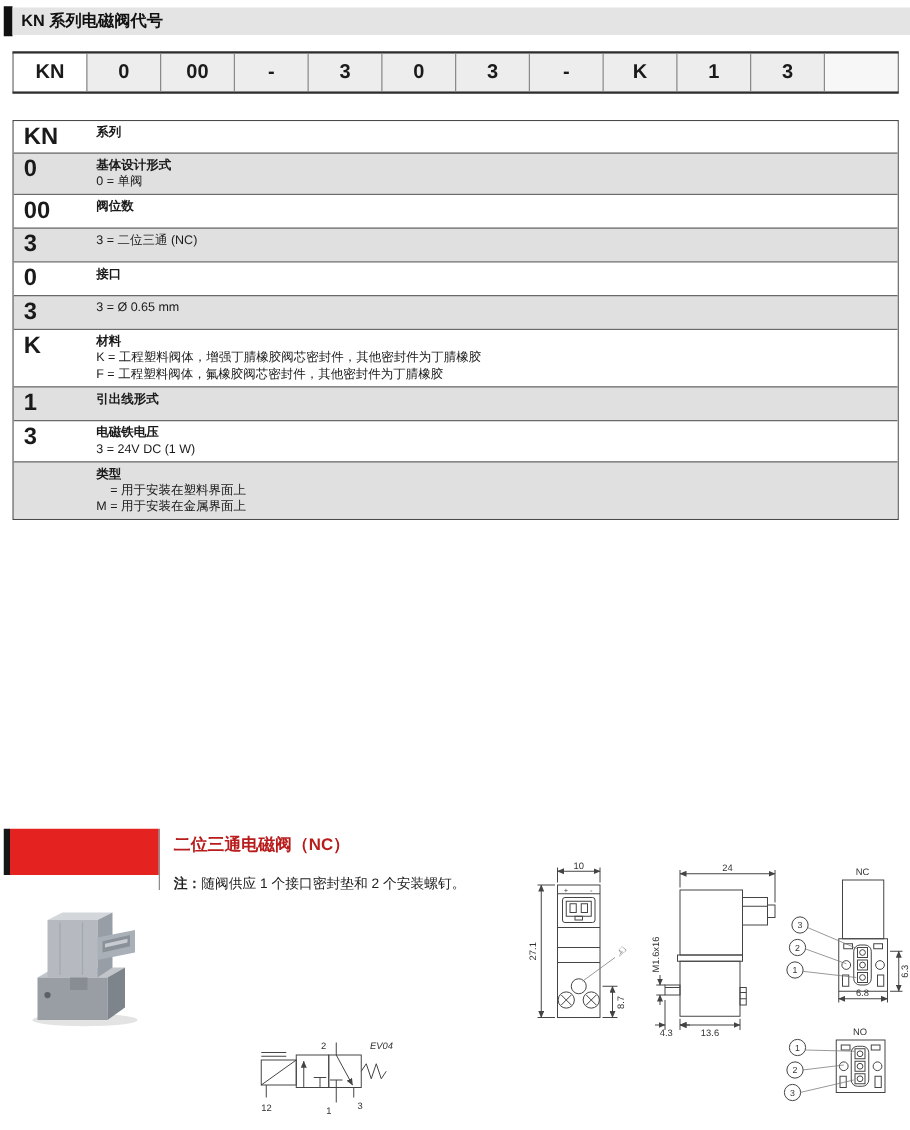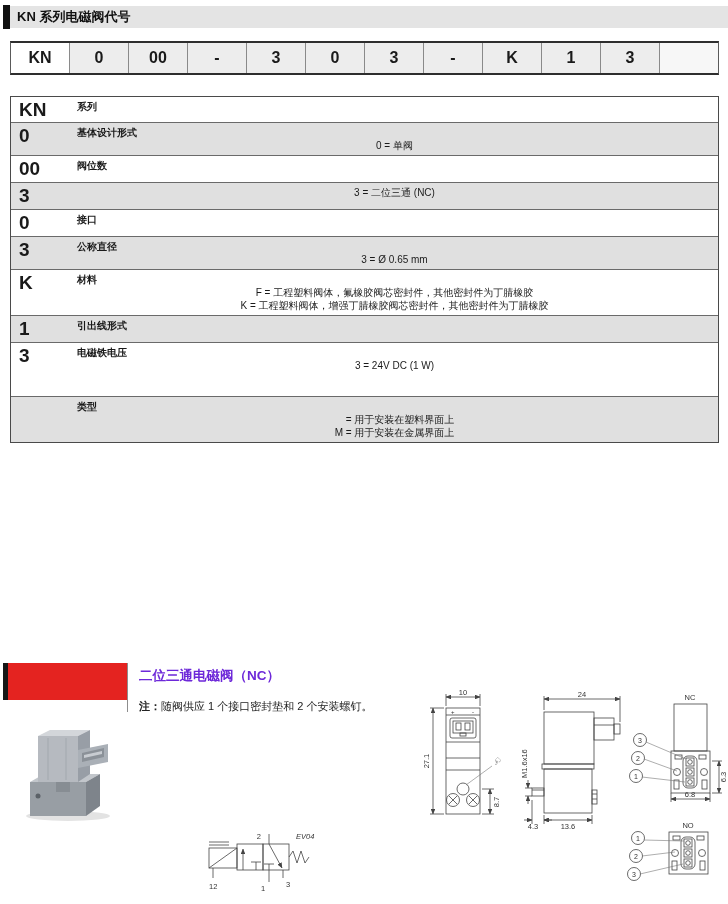--- a/index.html
+++ b/index.html
@@ -23,28 +23,28 @@
   .code-cell.blank{background:#f7f7f7;}
 
   
   .code-table{position:absolute;left:10px;top:96px;width:707px;border:1px solid #4a4a4a;}
   .t-row{display:flex;border-top:1px solid #6a6a6a;background:#fff;}
   .t-row:first-child{border-top:none;}
   .t-row.shade{background:#e0e0e0;}
   .t-code{width:46px;flex:0 0 46px;padding:1px 0 0 8px;font-size:19px;font-weight:bold;line-height:24px;}
   .t-desc{flex:1;padding:3px 6px 3px 12px;}
   .t-title{font-size:10px;font-weight:bold;line-height:12px;margin-top:1px;}
-  .t-line{font-size:10px;line-height:13px;white-space:pre;text-align:center;}
-  .h28{min-height:25px;} .h30{min-height:26px;} .h45{min-height:41px;} .h37{min-height:33px;margin-top:21px;}
+  .t-line{font-size:10px;line-height:13px;white-space:pre;}
+  .h28{min-height:25px;} .h30{min-height:26px;} .h45{min-height:41px;} .h37{min-height:33px;}
 
   
   .red-block{position:absolute;left:8px;top:663px;width:119px;height:37px;background:#e42320;}
   .red-edge{position:absolute;left:3px;top:663px;width:5px;height:37px;background:#161616;}
   .v-line{position:absolute;left:127px;top:663px;width:1px;height:49px;background:#8d8d8d;}
-  .sec-title{position:absolute;left:139px;top:667px;font-size:13.5px;font-weight:bold;color:#6d28d9;text-align:right;}
+  .sec-title{position:absolute;left:139px;top:667px;font-size:13.5px;font-weight:bold;color:#b91c1c;text-align:right;}
   .sec-note{position:absolute;left:139px;top:699px;font-size:11px;color:#222;text-align:right;}
   .sec-note b{font-weight:bold;}
 
   svg{position:absolute;overflow:visible;}
   svg text{font-family:"Liberation Sans","DejaVu Sans",sans-serif;fill:#333;}
   .dim{font-size:7.5px;}
   .pin-num{font-size:7px;}
   .draw line,.draw path,.draw rect,.draw circle,.draw polyline{stroke:#444;stroke-width:0.8;fill:none;}
   .leader{stroke:#777 !important;stroke-width:0.6 !important;}
 </style>
@@ -119,31 +119,30 @@
     <div class="t-row h30">
       <div class="t-code">0</div>
       <div class="t-desc">
         <div class="t-title">接口</div>
       </div>
     </div>
 
     <div class="t-row shade h30">
       <div class="t-code">3</div>
       <div class="t-desc">
-        <div class="t-title">公称直径</div>
         <div class="t-line">3 = Ø 0.65 mm</div>
       </div>
     </div>
 
     <div class="t-row h45">
       <div class="t-code">K</div>
       <div class="t-desc">
         <div class="t-title">材料</div>
+        <div class="t-line">K = 工程塑料阀体，增强丁腈橡胶阀芯密封件，其他密封件为丁腈橡胶</div>
         <div class="t-line">F = 工程塑料阀体，氟橡胶阀芯密封件，其他密封件为丁腈橡胶</div>
-        <div class="t-line">K = 工程塑料阀体，增强丁腈橡胶阀芯密封件，其他密封件为丁腈橡胶</div>
       </div>
     </div>
 
     <div class="t-row shade h30">
       <div class="t-code">1</div>
       <div class="t-desc">
         <div class="t-title">引出线形式</div>
       </div>
     </div>
 

